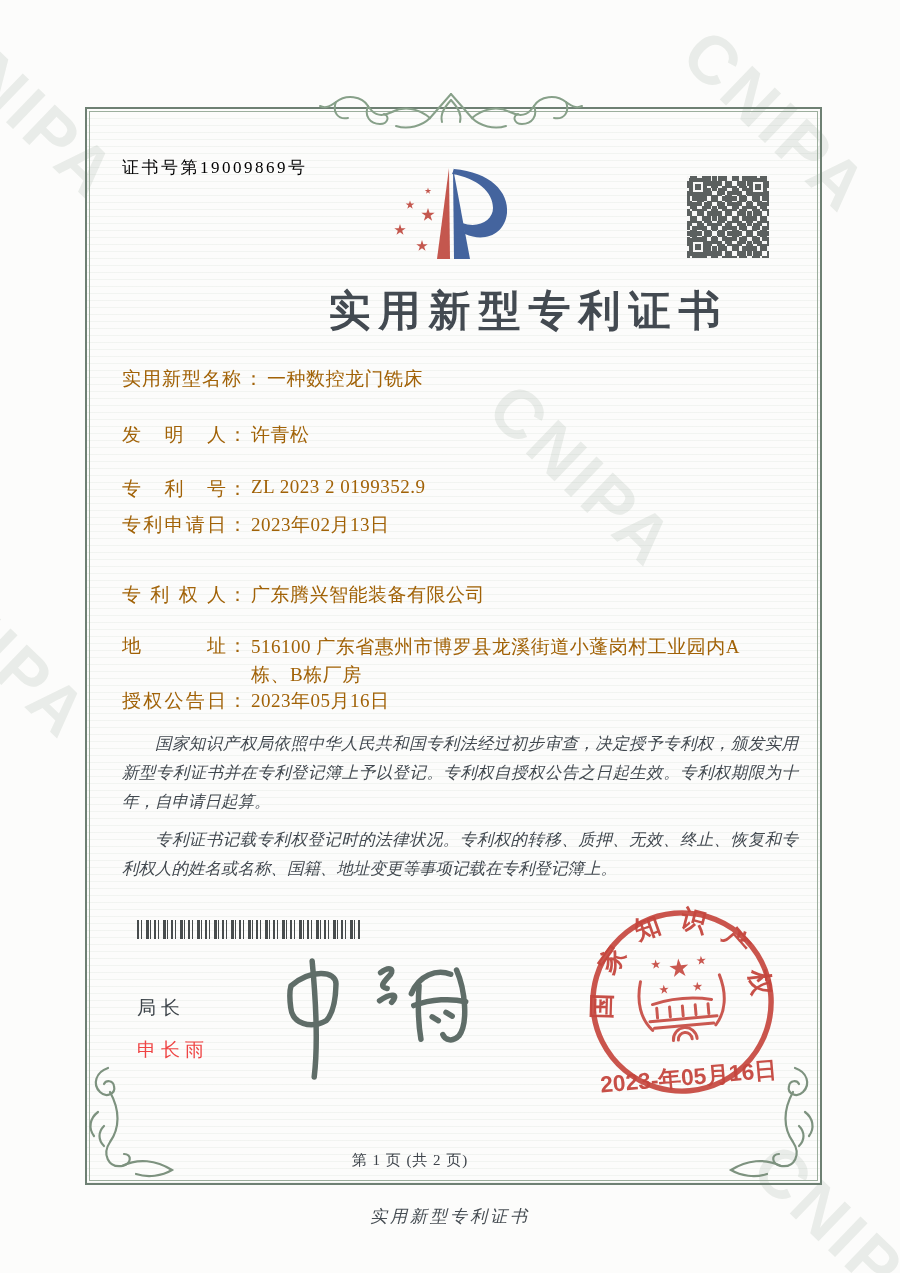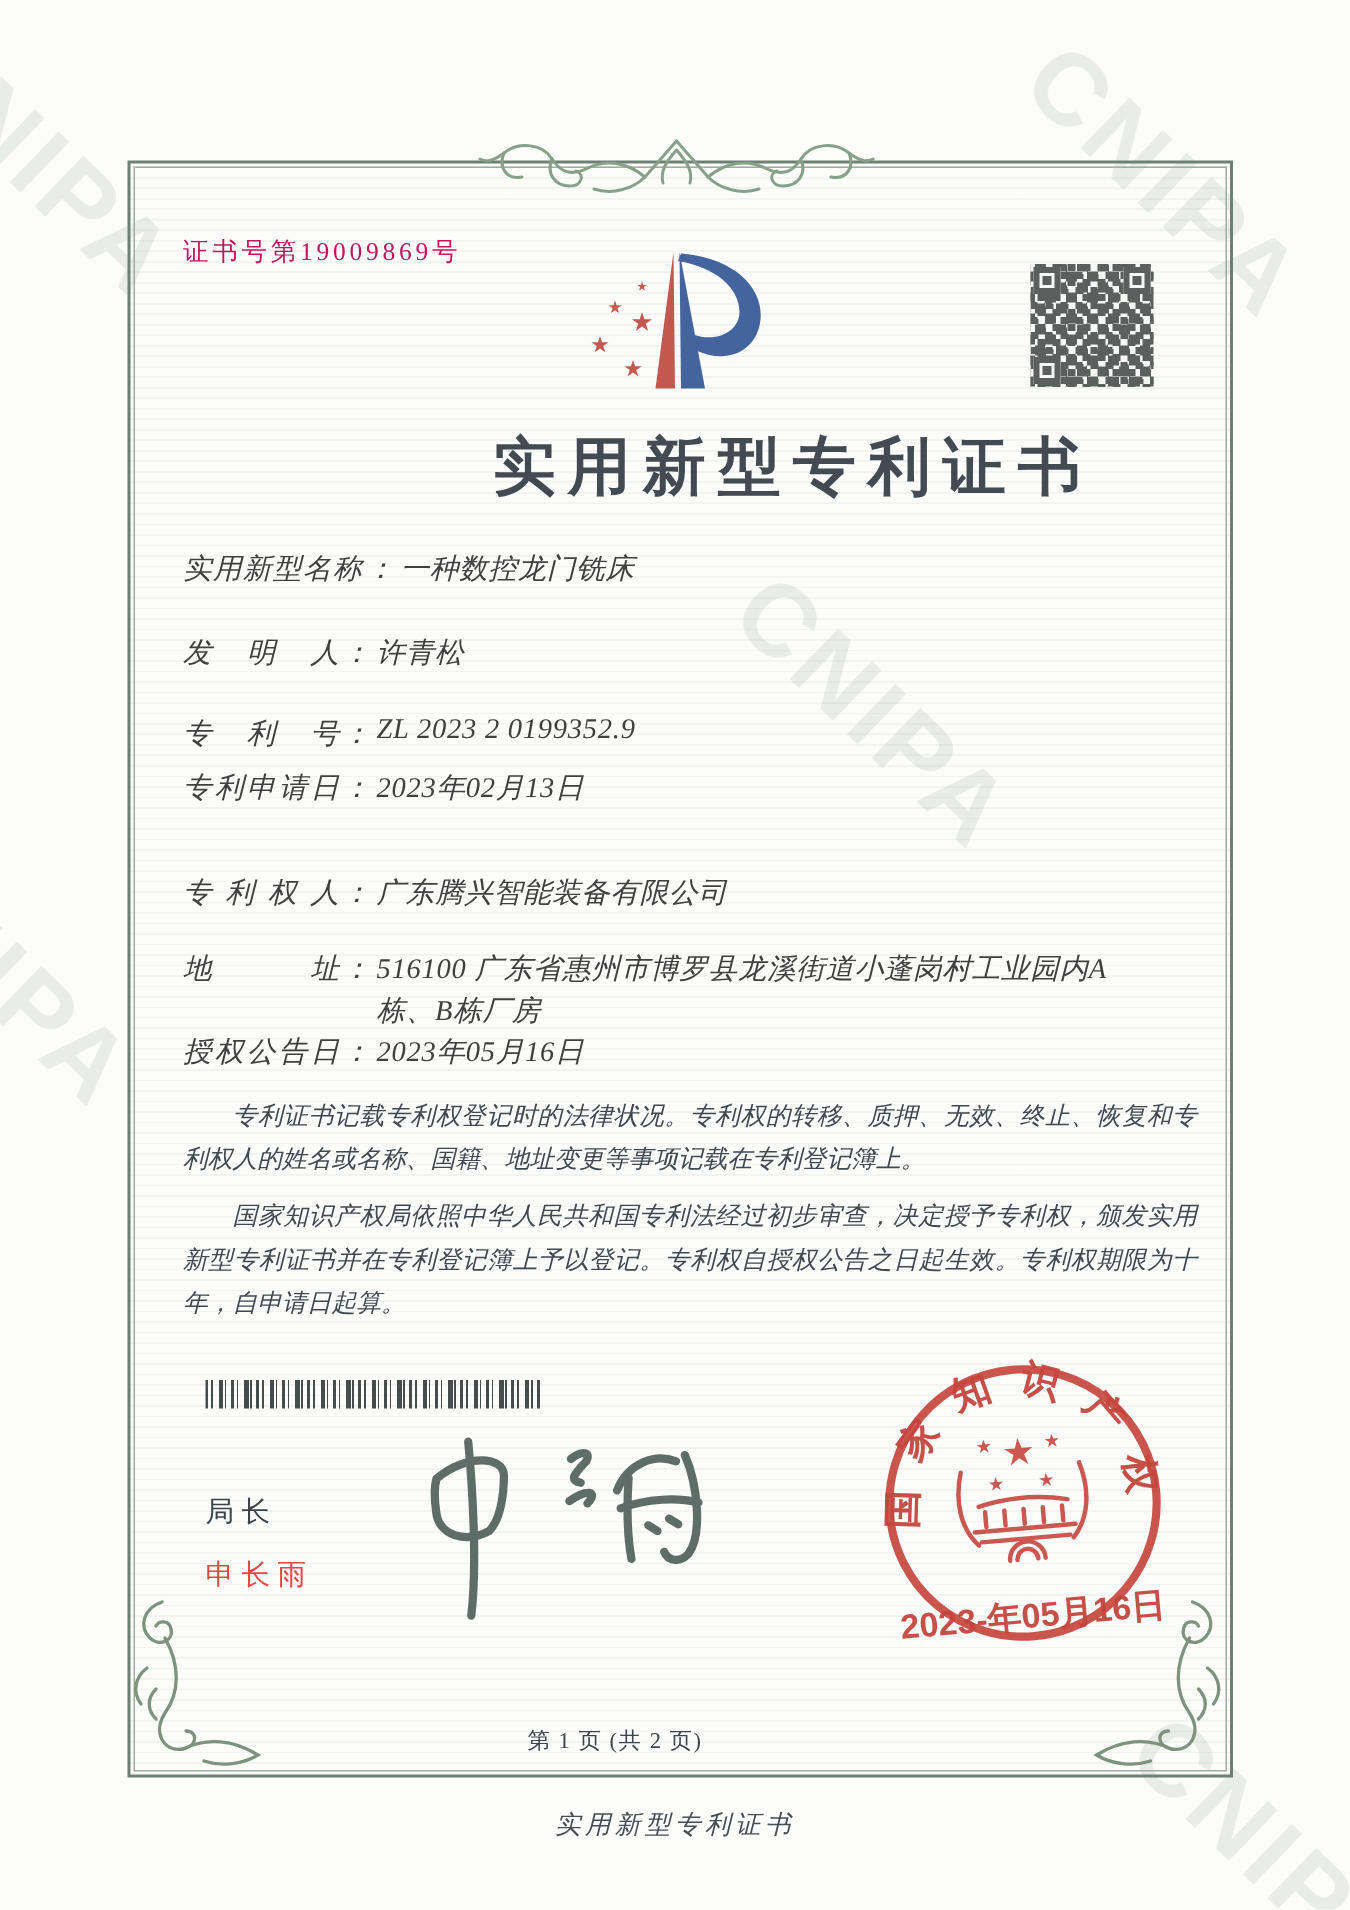--- a/index.html
+++ b/index.html
@@ -21,37 +21,37 @@
     content:"";position:absolute;inset:2px;border:1px solid #9cae9d;pointer-events:none;
   }
   
   .wm{
     font-family:"Liberation Sans","DejaVu Sans",sans-serif;
     font-weight:bold;font-size:68px;letter-spacing:4px;
     color:rgba(168,180,170,0.22);transform:rotate(44deg);transform-origin:left top;
     white-space:nowrap;pointer-events:none;
   }
   
-  .cert-no{left:122px;top:156px;font-size:17px;letter-spacing:2.5px;color:#be185d;}
+  .cert-no{left:122px;top:156px;font-size:17px;letter-spacing:2.5px;color:#000000;}
   .logo{left:392px;top:162px;}
   .qr{
     left:687px;top:176px;width:82px;height:82px;background:
       repeating-conic-gradient(#5b605f 0 25%, rgba(255,255,255,0) 0 50%) 0 0/10px 10px,
       repeating-conic-gradient(#5b605f 0 25%, rgba(255,255,255,0) 0 50%) 3px 5px/14px 14px,
       #f7f7f6;
   }
   .qr .finder{position:absolute;width:18px;height:18px;border:4px solid #5b605f;background:#f7f7f6;box-sizing:border-box;}
   .qr .finder::after{content:"";position:absolute;inset:2px;background:#5b605f;}
   .qr .f-tl{left:2px;top:2px;} .qr .f-tr{right:2px;top:2px;} .qr .f-bl{left:2px;bottom:2px;}
   .title{
     left:85px;width:887px;top:283px;text-align:center;
     font-size:42px;font-weight:bold;letter-spacing:8px;color:#434a51;
   }
   
-  .frow{position:absolute;left:122px;font-size:19px;color:#404040;width:690px;font-style:italic;}
+  .frow{position:absolute;left:122px;font-size:19px;color:#a16207;width:690px;}
   .flabel{display:inline-block;width:104px;text-align:justify;text-align-last:justify;vertical-align:top;}
   .flabel.natural{width:auto;text-align-last:auto;letter-spacing:1px;}
   .fsep{margin:0 4px 0 2px;vertical-align:top;}
   .fval{letter-spacing:0.5px;vertical-align:top;}
   .fval.wrap{display:inline-block;width:494px;line-height:1.45;}
   .r1{top:366px;} .r2{top:422px;} .r3{top:476px;} .r4{top:512px;}
   .r5{top:582px;} .r6{top:633px;} .r7{top:688px;}
   .fgroup2{position:absolute;left:353px;top:0;}
   
   .body-text{
@@ -154,22 +154,22 @@
   <span class="flabel">专利权人</span><span class="fsep">：</span><span class="fval">广东腾兴智能装备有限公司</span>
 </div>
 <div class="frow r6">
   <span class="flabel">地址</span><span class="fsep">：</span><span class="fval wrap">516100 广东省惠州市博罗县龙溪街道小蓬岗村工业园内A栋、B栋厂房</span>
 </div>
 <div class="frow r7">
   <span class="flabel">授权公告日</span><span class="fsep">：</span><span class="fval">2023年05月16日</span>
 </div>
 
 <div class="abs body-text">
+  <p>国家知识产权局依照中华人民共和国专利法经过初步审查，决定授予专利权，颁发实用新型专利证书并在专利登记簿上予以登记。专利权自授权公告之日起生效。专利权期限为十年，自申请日起算。</p>
   <p>专利证书记载专利权登记时的法律状况。专利权的转移、质押、无效、终止、恢复和专利权人的姓名或名称、国籍、地址变更等事项记载在专利登记簿上。</p>
-  <p>国家知识产权局依照中华人民共和国专利法经过初步审查，决定授予专利权，颁发实用新型专利证书并在专利登记簿上予以登记。专利权自授权公告之日起生效。专利权期限为十年，自申请日起算。</p>
 </div>
 
 <div class="abs barcode"></div>
 
 <div class="abs director-title">局长</div>
 <div class="abs director-name">申长雨</div>
 
 <svg class="abs sig" width="220" height="140" viewBox="0 0 220 140" style="transform:rotate(-2deg);">
   <g fill="none" stroke="#5f6d68" stroke-width="5.5" stroke-linecap="round" stroke-linejoin="round">
     <path d="M30,40 C50,24 76,26 75,40 C74,58 70,70 64,76 C48,84 30,78 29,62 C28,52 28,46 30,40 Z"></path>

